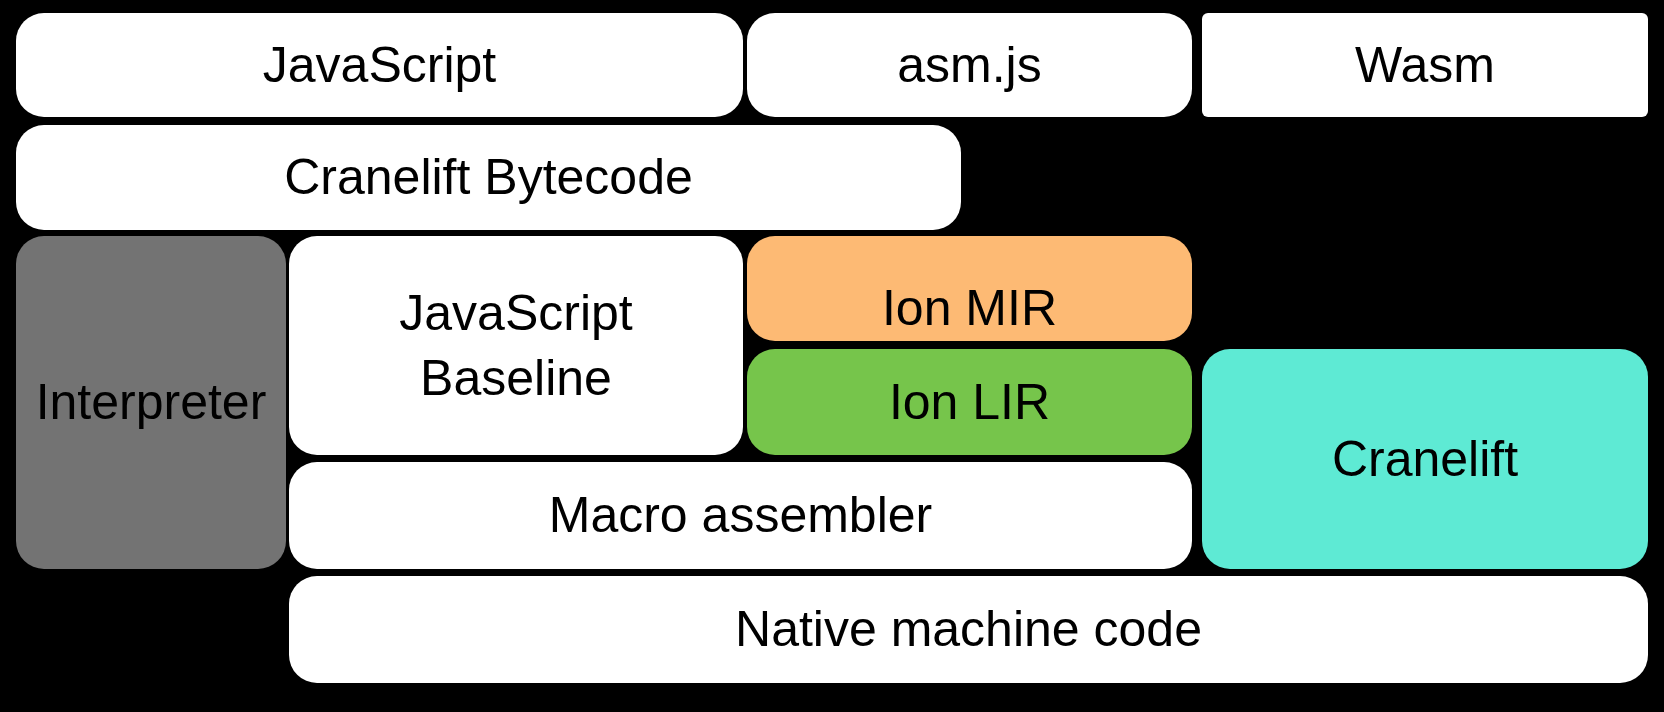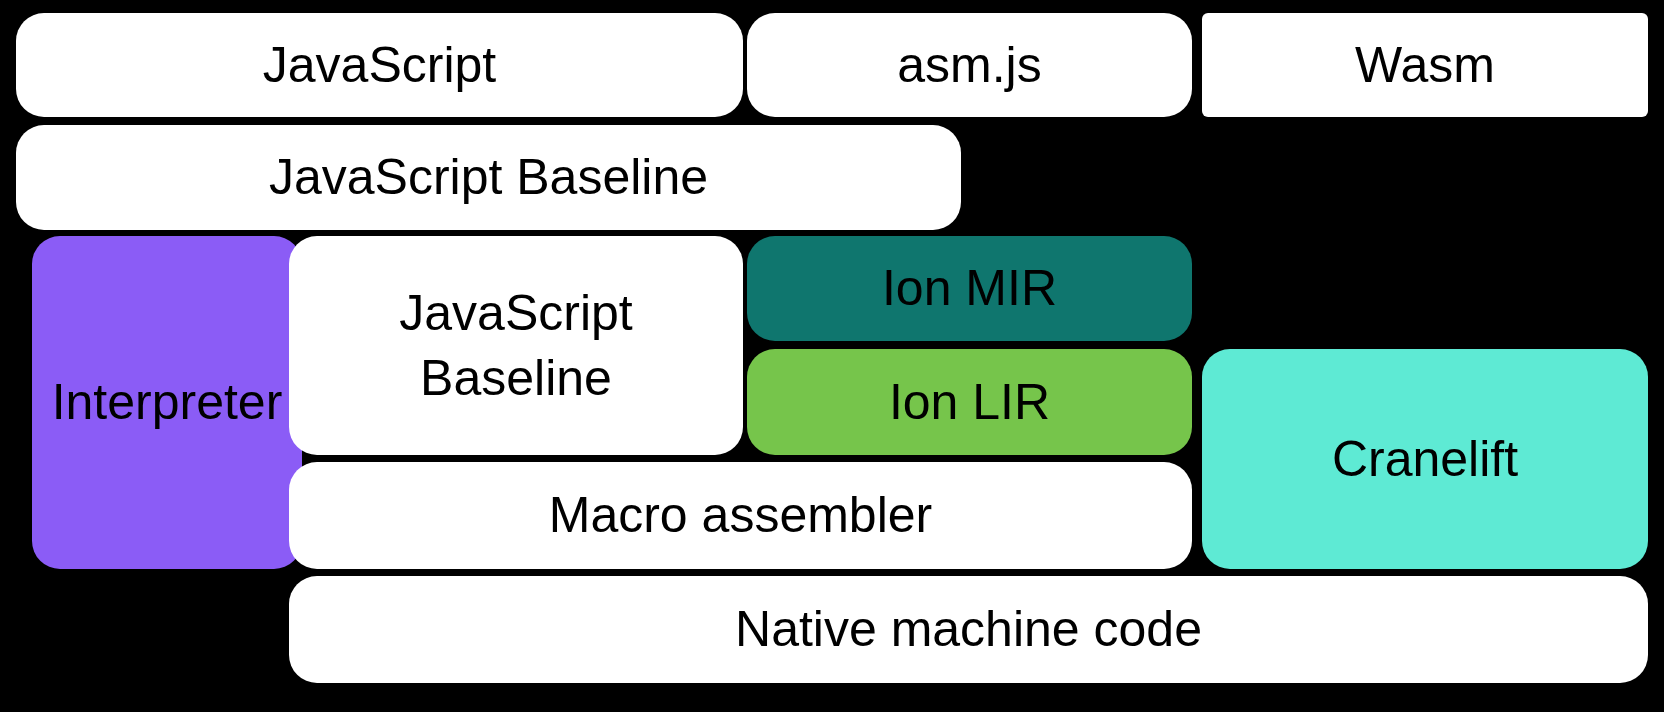--- a/index.html
+++ b/index.html
@@ -57,36 +57,36 @@
 
   <div class="box b-asmjs" style="background: rgb(255, 255, 255);">
     <span>asm.js</span>
   </div>
 
   <div class="box b-wasm" style="background: rgb(255, 255, 255);">
     <span>Wasm</span>
   </div>
 
   <div class="box b-bytecode" style="background: rgb(255, 255, 255);">
-    <span>JavaScript Baseline</span>
+    <span>Cranelift Bytecode</span>
   </div>
 
 
-  <div class="box b-interpreter" style="background: #8b5cf6; margin-left: 16px;">
+  <div class="box b-interpreter" style="background: #737373;">
     <span>Interpreter</span>
   </div>
 
   <div class="box b-baseline" style="background: rgb(255, 255, 255);">
     <span>
       <span>JavaScript</span>
       <span>Baseline</span>
     </span>
   </div>
 
-  <div class="box b-ionmir" style="background: #0f766e;">
+  <div class="box b-ionmir" style="background: #fdba74; align-items: flex-end;">
     <span>Ion MIR</span>
   </div>
 
   <div class="box b-ionlir" style="background: rgb(118, 197, 75);">
     <span>Ion LIR</span>
   </div>
 
   <div class="box b-cranelift" style="background: #5eead4;">
     <span>Cranelift</span>
   </div>

